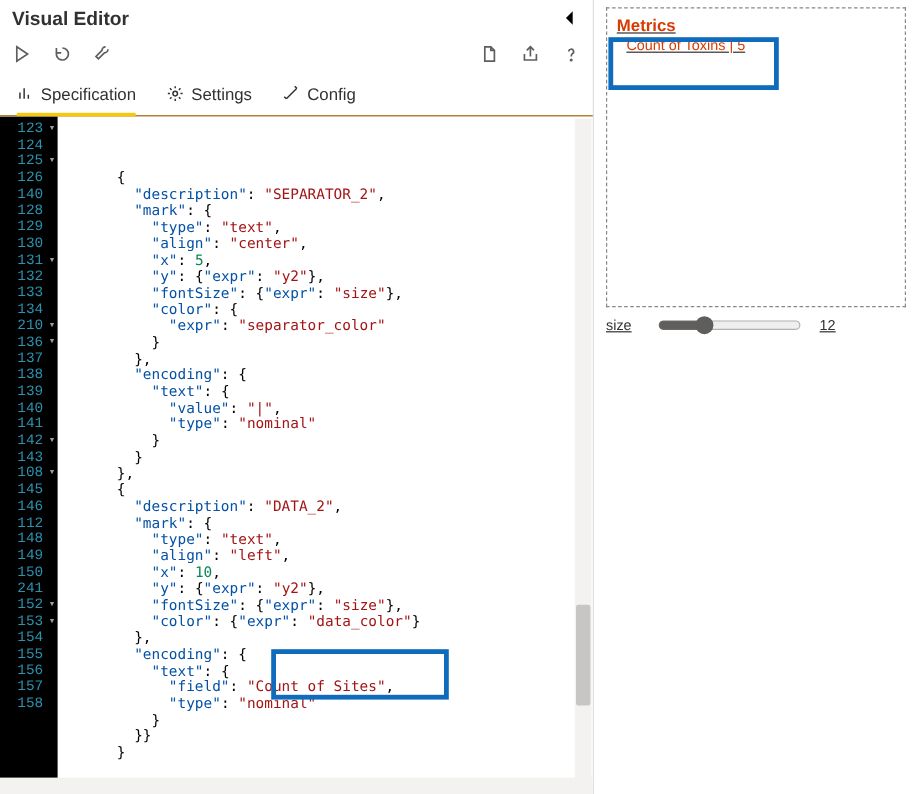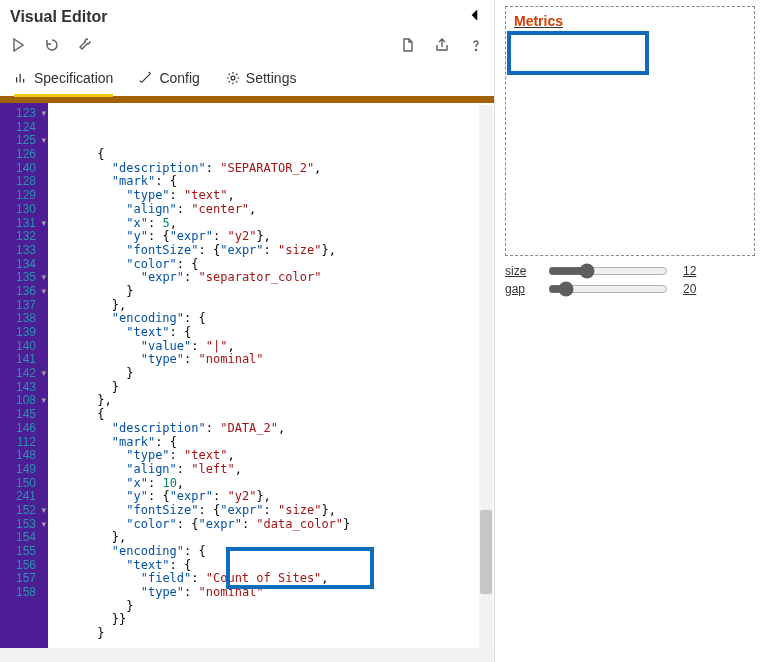--- a/index.html
+++ b/index.html
@@ -5,26 +5,26 @@
   * { box-sizing: border-box; margin: 0; padding: 0; }
   body { font-family: "Segoe UI", Arial, sans-serif; font-size: 13px; color: #323130; background:#fff; width:765px; height:662px; overflow:hidden; position:relative;}
   .panel { display:flex; width:100%; height:100%; }
   .editor { width:568px; border-right:1px solid #e1dfdd; display:flex; flex-direction:column; }
   .editor-header { display:flex; align-items:center; padding:6px 10px 4px 10px; }
   .editor-title { font-size:16px; font-weight:600; flex:1; }
   .collapse-caret { width:18px; text-align:center; color:#605e5c; cursor:pointer;}
   .toolbar { display:flex; align-items:center; padding:6px 10px; gap:18px; color:#605e5c;}
   .toolbar .spacer { flex:1; }
   .toolbar svg { width:16px; height:16px; stroke:#605e5c; fill:none; stroke-width:1.4; }
-  .tabs { display:flex; gap:26px; padding:0 14px; border-bottom:7px solid #a16207; }
+  .tabs { display:flex; gap:26px; padding:0 14px; border-bottom:1px solid #a16207; }
   .tab { display:flex; align-items:center; gap:6px; padding:8px 0 10px 0; font-size:14px; color:#323130; cursor:pointer; position:relative;}
   .tab.active::after { content:""; position:absolute; left:0; right:0; bottom:-1px; height:3px; background:#f2c811; }
   .tab svg { width:14px; height:14px; stroke:#323130; fill:none; stroke-width:1.4;}
   .code-wrap { flex:1; display:flex; overflow:hidden; border-top:none; position:relative;}
-  .gutter { background:#4c1d95; text-align:right; color:#2b91af; font-family:Liberation Sans, sans-serif; font-size:12px; line-height:13.7px; padding:4px 2px 4px 6px; user-select:none; width:48px;}
+  .gutter { background:#000000; text-align:right; color:#2b91af; font-family:Liberation Mono, monospace; font-size:12px; line-height:13.7px; padding:4px 2px 4px 6px; user-select:none; width:48px;}
   .gutter .ln { display:flex; justify-content:flex-end; align-items:center; height:13.7px;}
   .gutter .fold { color:#a0a0a0; font-size:9px; margin-left:2px; width:8px; display:inline-block;}
   .code { font-family:Consolas, monospace; font-size:12px; line-height:13.7px; padding:4px 0 4px 6px; white-space:pre; flex:1; overflow:hidden; position:relative;}
   .tok-brace{color:#000;} .tok-key{color:#0451a5;} .tok-str{color:#a31515;} .tok-num{color:#098658;} .tok-punc{color:#000;}
   .code .line{height:13.7px;}
   .hl-box1 { position:absolute; border:4px solid #0f6cbd; pointer-events:none; left:178px; top:444px; width:148px; height:42px;}
   .scrollbar-v { position:absolute; right:1px; top:2px; bottom:2px; width:14px; background:#f3f2f1;}
   .scrollbar-thumb { position:absolute; right:1px; width:12px; background:#c8c6c4; top:405px; height:84px; border-radius:2px;}
   .scrollbar-h { position:absolute; left:0; right:0; bottom:0; height:14px; background:#f3f2f1;}
   .preview { flex:1; padding:6px 10px; position:relative;text-decoration:underline;}
@@ -80,31 +80,31 @@
     </div>
     <div class="tabs">
       <div class="tab active">
         <svg viewBox="0 0 16 16">
             <path d="M3 13V7M7 13V3M11 13V9"></path>
           </svg>
         <span>Specification</span>
       </div>
       <div class="tab">
         <svg viewBox="0 0 16 16">
-            <path d="M3 13L13 3M11 1l2 2M1 11l2 2"></path>
-          </svg>
-        <span>Config</span>
-      </div>
-      <div class="tab">
-        <svg viewBox="0 0 16 16">
             <circle cx="8" cy="8" r="2.2"></circle>
             <path d="M8 1v2M8 13v2M1 8h2M13 8h2M3 3l1.5 1.5M11.5 11.5L13 13M3 13l1.5-1.5M11.5 4.5L13 3"></path>
           </svg>
         <span>Settings</span>
       </div>
+      <div class="tab">
+        <svg viewBox="0 0 16 16">
+            <path d="M3 13L13 3M11 1l2 2M1 11l2 2"></path>
+          </svg>
+        <span>Config</span>
+      </div>
     </div>
     <div class="code-wrap">
       <div class="gutter" id="gutter">
           <div class="ln">
             <span>123</span>
             <span class="fold">▾</span>
           </div>
           <div class="ln">
             <span>124</span>
             <span class="fold"></span>
@@ -143,21 +143,21 @@
           </div>
           <div class="ln">
             <span>133</span>
             <span class="fold"></span>
           </div>
           <div class="ln">
             <span>134</span>
             <span class="fold"></span>
           </div>
           <div class="ln">
-            <span>135</span>
+            <span>210</span>
             <span class="fold">▾</span>
           </div>
           <div class="ln">
             <span>136</span>
             <span class="fold">▾</span>
           </div>
           <div class="ln">
             <span>137</span>
             <span class="fold"></span>
           </div>
@@ -253,29 +253,25 @@
         <div class="scrollbar-thumb"></div>
       </div>
       <div class="scrollbar-h"></div>
     </div>
   </div>
 
   <div class="preview">
     <div class="viz">
       <div class="viz-title">Metrics</div>
       <div id="metrics">
+          <div class="metric-line">Count of Toxins  |  5</div>
         </div>
       <div class="hl-box2"></div>
     </div>
     <div class="sliders">
       <div class="slider-row">
         <label>size</label>
         <input type="range" value="12" min="0" max="40" style="">
         <span class="val">12</span>
       </div>
-      <div class="slider-row">
-        <label>gap</label>
-        <input type="range" value="20" min="0" max="200" style="">
-        <span class="val">20</span>
-      </div>
     </div>
   </div>
 </div>
 
 </body></html>

